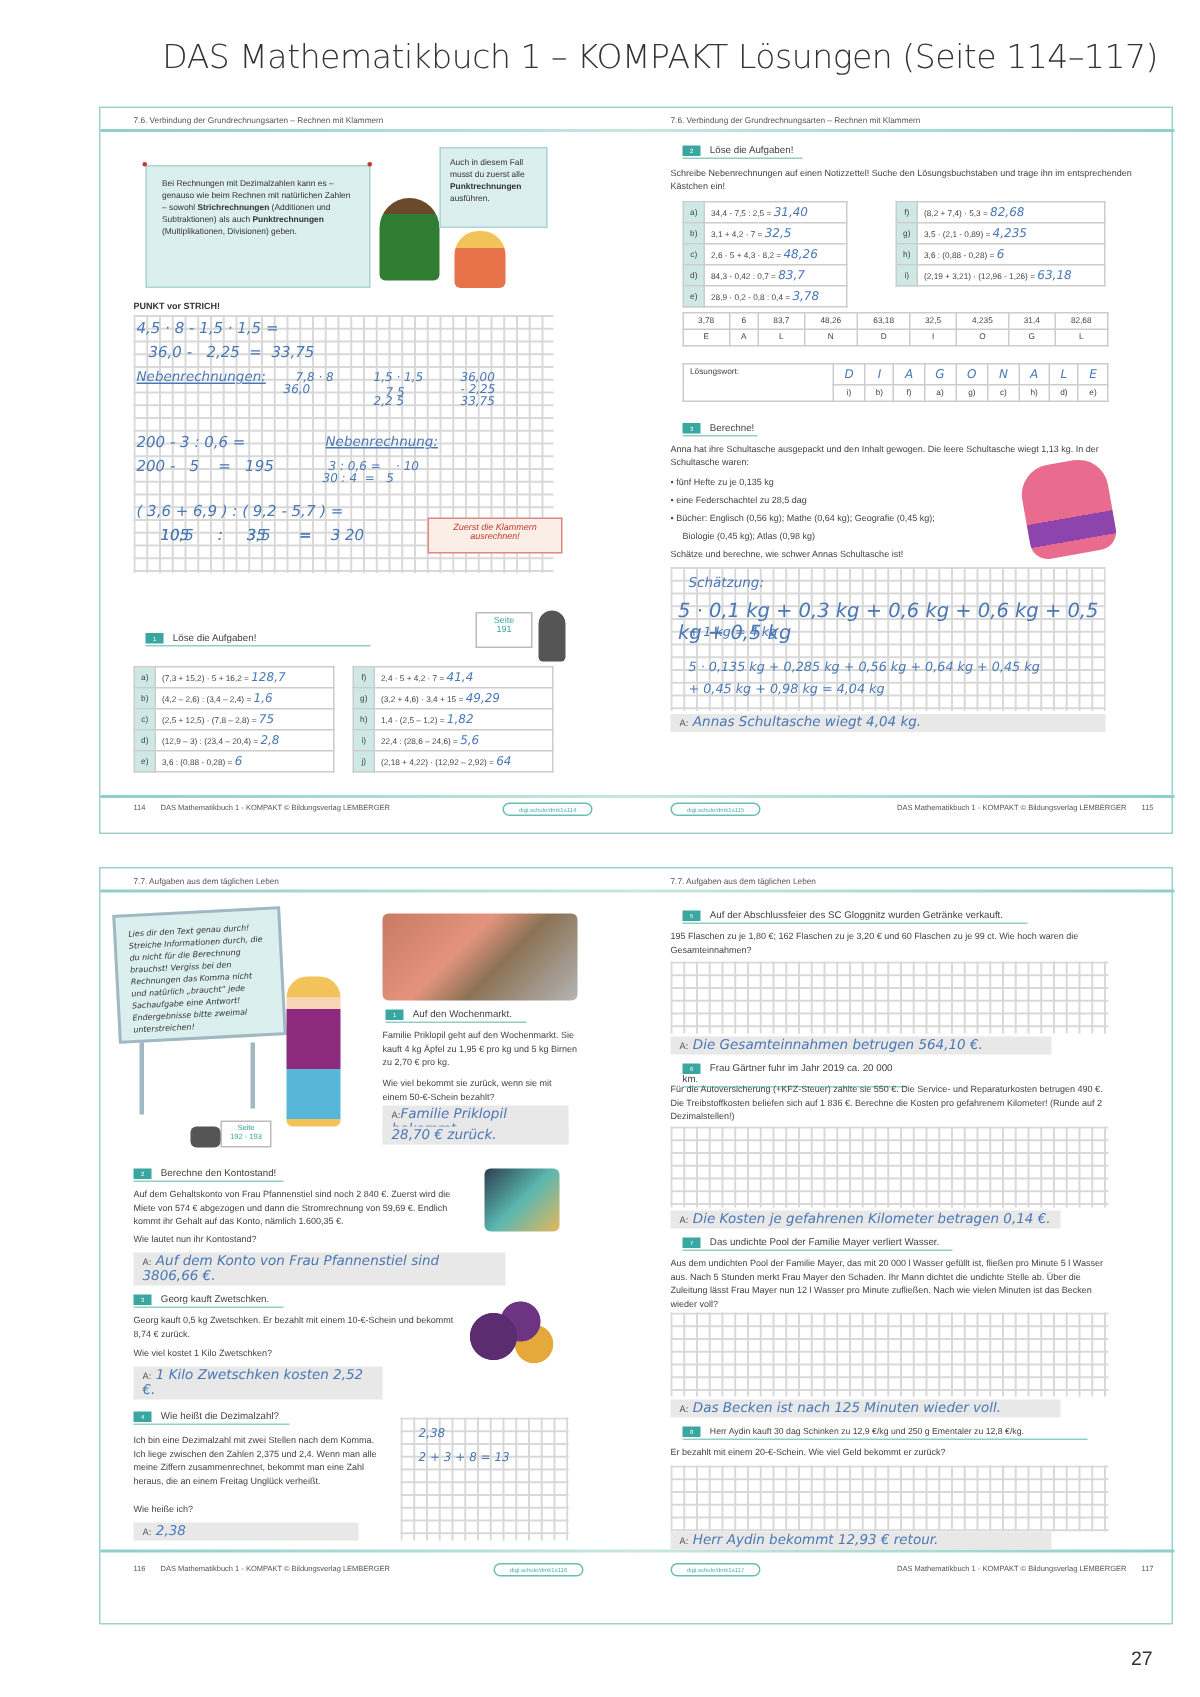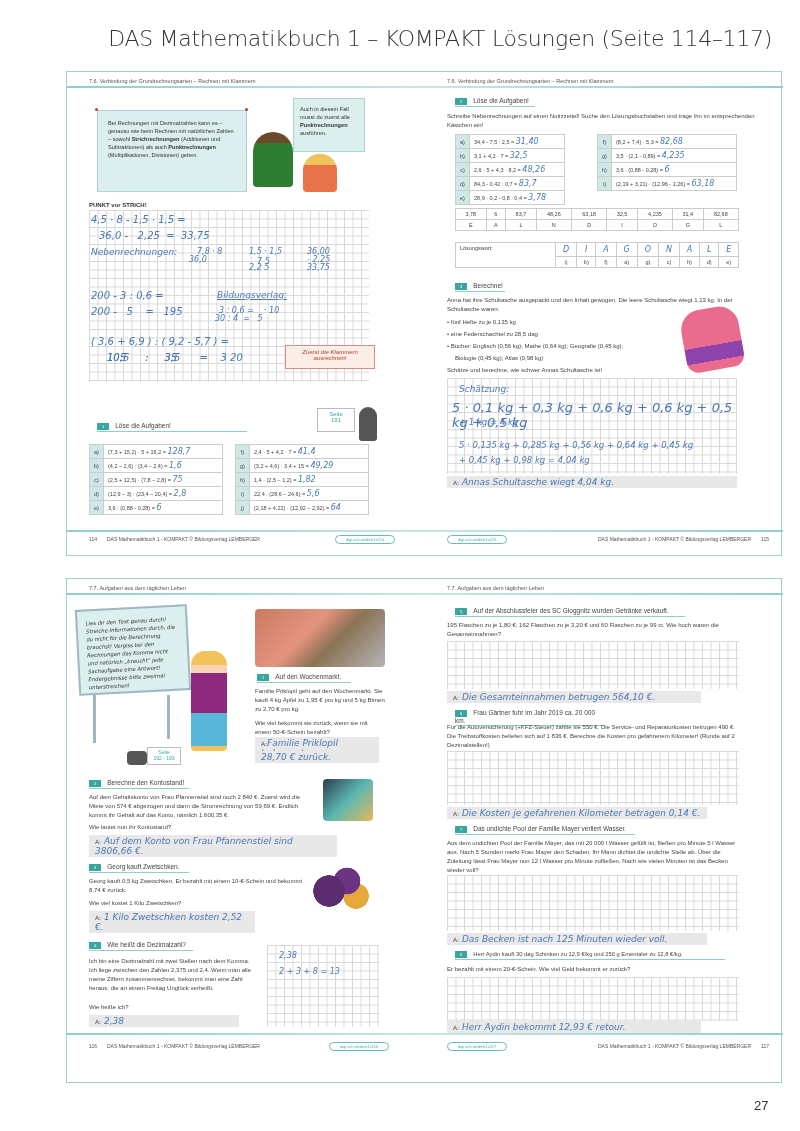--- a/index.html
+++ b/index.html
@@ -48,31 +48,31 @@
   <div class="fig" style="left:186px;top:60px;width:40px;height:55px;background:linear-gradient(#6b4a2b 0 20%,#2e7d32 20% 100%);border-radius:20px 20px 4px 4px"></div>
   <div class="note" style="left:226px;top:26px;width:72px;height:54px;padding:6px">
    <span>Auch in diesem Fall musst du zuerst alle</span> <b>Punktrechnungen</b> <span>ausführen.</span>
   </div>
   <div class="fig" style="left:236px;top:82px;width:34px;height:38px;background:linear-gradient(#f3c35b 0 30%,#e8734a 30% 100%);border-radius:16px 16px 4px 4px"></div>
 
   <div style="position:absolute;left:22px;top:130px;font-size:6px;font-weight:bold">PUNKT vor STRICH!</div>
   <div class="grid" style="position:absolute;left:22px;top:138px;width:280px;height:172px">
    <div class="hw" style="position:absolute;left:2px;top:4px;font-size:10px">4,5 · 8 - 1,5 · 1,5 =</div>
    <div class="hw" style="position:absolute;left:10px;top:20px;font-size:10px;white-space:pre">36,0 -   2,25  =  33,75</div>
-   <div class="hw" style="position:absolute;left:2px;top:37px;font-size:9px;">Nebenrechnungen:</div>
+   <div class="hw" style="position:absolute;left:2px;top:37px;font-size:9px;text-decoration:underline">Nebenrechnungen:</div>
    <div class="hw" style="position:absolute;left:108px;top:37px;font-size:8px">7,8 · 8</div>
    <div class="hw" style="position:absolute;left:100px;top:45px;font-size:8px">36,0</div>
    <div class="hw" style="position:absolute;left:160px;top:37px;font-size:8px">1,5 · 1,5</div>
    <div class="hw" style="position:absolute;left:168px;top:47px;font-size:8px">7 5</div>
    <div class="hw" style="position:absolute;left:160px;top:53px;font-size:8px">2,2 5</div>
    <div class="hw" style="position:absolute;left:218px;top:37px;font-size:8px">36,00</div>
    <div class="hw" style="position:absolute;left:218px;top:45px;font-size:8px">- 2,25</div>
    <div class="hw" style="position:absolute;left:218px;top:53px;font-size:8px">33,75</div>
    <div class="hw" style="position:absolute;left:2px;top:80px;font-size:10px">200 - 3 : 0,6 =</div>
-   <div class="hw" style="position:absolute;left:128px;top:80px;font-size:9px;text-decoration:underline">Bildungsverlag:</div>
+   <div class="hw" style="position:absolute;left:128px;top:80px;font-size:9px;text-decoration:underline">Nebenrechnung:</div>
    <div class="hw" style="position:absolute;left:2px;top:96px;font-size:10px;white-space:pre">200 -   5    =   195</div>
    <div class="hw" style="position:absolute;left:130px;top:96px;font-size:8px;white-space:pre">3 : 0,6 =    · 10</div>
    <div class="hw" style="position:absolute;left:126px;top:104px;font-size:8px;white-space:pre">30 : 4  =   5</div>
    <div class="hw" style="position:absolute;left:2px;top:126px;font-size:10px">( 3,6 + 6,9 ) : ( 9,2 - 5,7 ) =</div>
    <div class="hw" style="position:absolute;left:18px;top:142px;font-size:10px;white-space:pre">10,5     :     3,5      =     · 20</div>
    <div class="hw" style="position:absolute;left:18px;top:142px;font-size:10px;white-space:pre">105      :     35       =    3</div>
    <div style="position:absolute;left:196px;top:135px;width:90px;height:24px;background:#fbeee6;border:1px solid #d88;color:#c0392b;font-style:italic;font-size:6px;text-align:center;padding:3px 6px">Zuerst die Klammern ausrechnen!</div>
   </div>
 
   <div class="task-h" style="left:30px;top:350px;width:150px"><span class="tnum">1</span><span>Löse die Aufgaben!</span></div>

